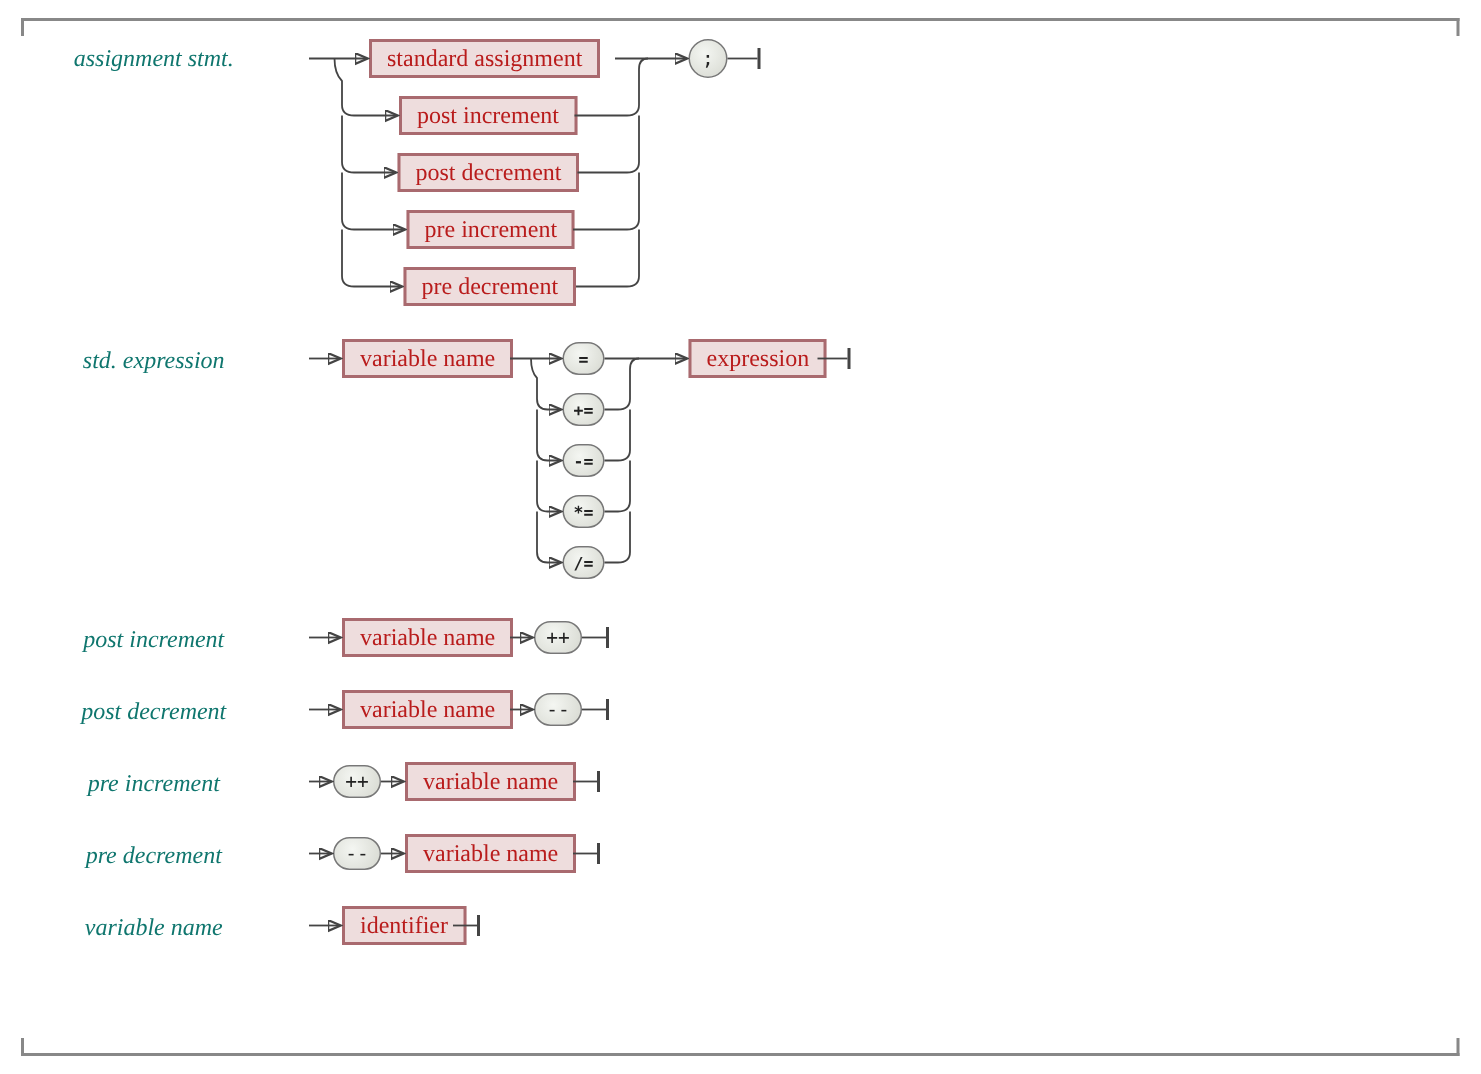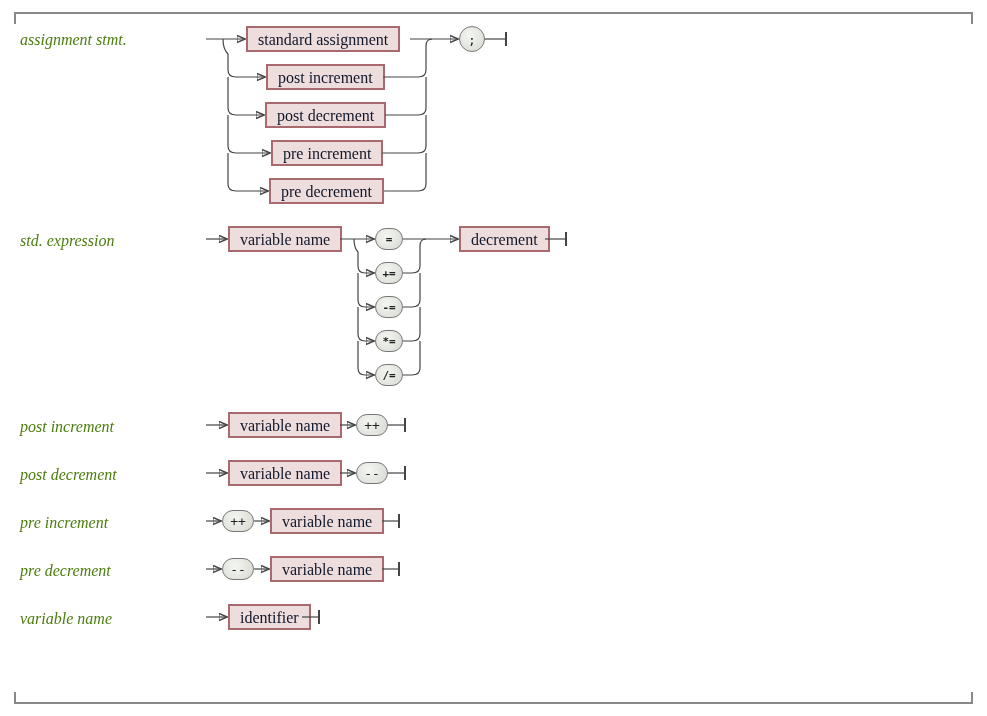--- a/index.html
+++ b/index.html
@@ -34,32 +34,32 @@
   .container {
     position: relative;
     width: 987px;
     height: 716px;
     box-sizing: border-box;
   }
   .rule-label {
     position: absolute;
     font-style: italic;
     font-size: 16px;
-    color: #4d7c0f;
-    text-align: left;
+    color: #0f766e;
+    text-align: center;
     width: 165px;
   }
   .box {
     position: absolute;
     background: #eedddd;
     border: 2px solid #a96a6f;
     padding: 3px 10px;
     font-size: 16px;
     font-family: "Times New Roman", Georgia, serif;
-    color: #0f172a;
+    color: #b91c1c;
     white-space: nowrap;
     box-sizing: border-box;
     height: 26px;
     line-height: 18px;
   }
   .term {
     position: absolute;
     background: radial-gradient(circle at 40% 35%, #f4f6f2, #d6d8d0);
     border: 1.5px solid #777;
     border-radius: 999px;
@@ -124,21 +124,21 @@
   <div class="end-bar" style="left:505px; top:32px;"></div>
 
   <div class="rule-label" style="left:20px; top:232px;">std. expression</div>
 
   <div class="box" style="left:228px; top:226px;">variable name</div>
   <div class="term op" style="left:375px; top:228px;">=</div>
   <div class="term op" style="left:375px; top:262px;">+=</div>
   <div class="term op" style="left:375px; top:296px;">-=</div>
   <div class="term op" style="left:375px; top:330px;">*=</div>
   <div class="term op" style="left:375px; top:364px;">/=</div>
-  <div class="box" style="left:459px; top:226px;">decrement</div>
+  <div class="box" style="left:459px; top:226px;">expression</div>
 
   <svg width="987" height="716">
     <line x1="206" y1="239" x2="226" y2="239" marker-end="url(#ah)"></line>
     <line x1="340" y1="239" x2="373" y2="239" marker-end="url(#ah)"></line>
     <line x1="403" y1="239" x2="457" y2="239" marker-end="url(#ah)"></line>
     <line x1="545" y1="239" x2="565" y2="239"></line>
 
     <path d="M354 239 Q354 248 358 252 L358 266 Q358 273 365 273 L373 273" marker-end="url(#ah)"></path>
     <path d="M358 273 L358 300 Q358 307 365 307 L373 307" marker-end="url(#ah)"></path>
     <path d="M358 307 L358 334 Q358 341 365 341 L373 341" marker-end="url(#ah)"></path>

